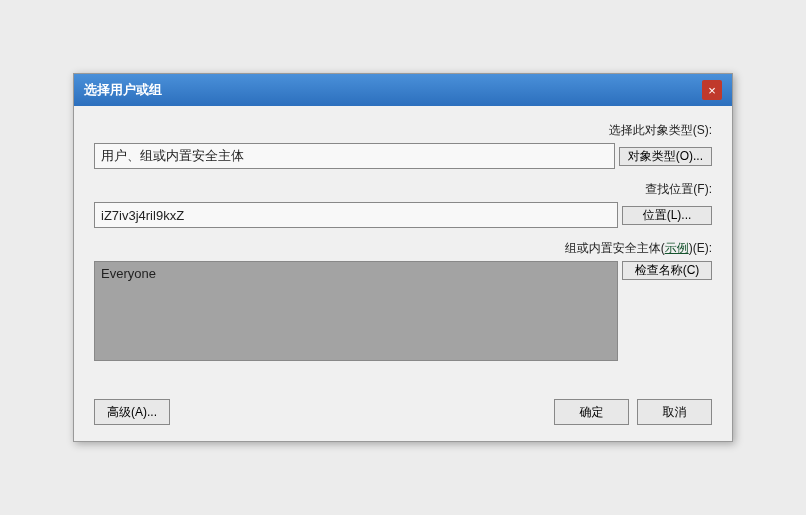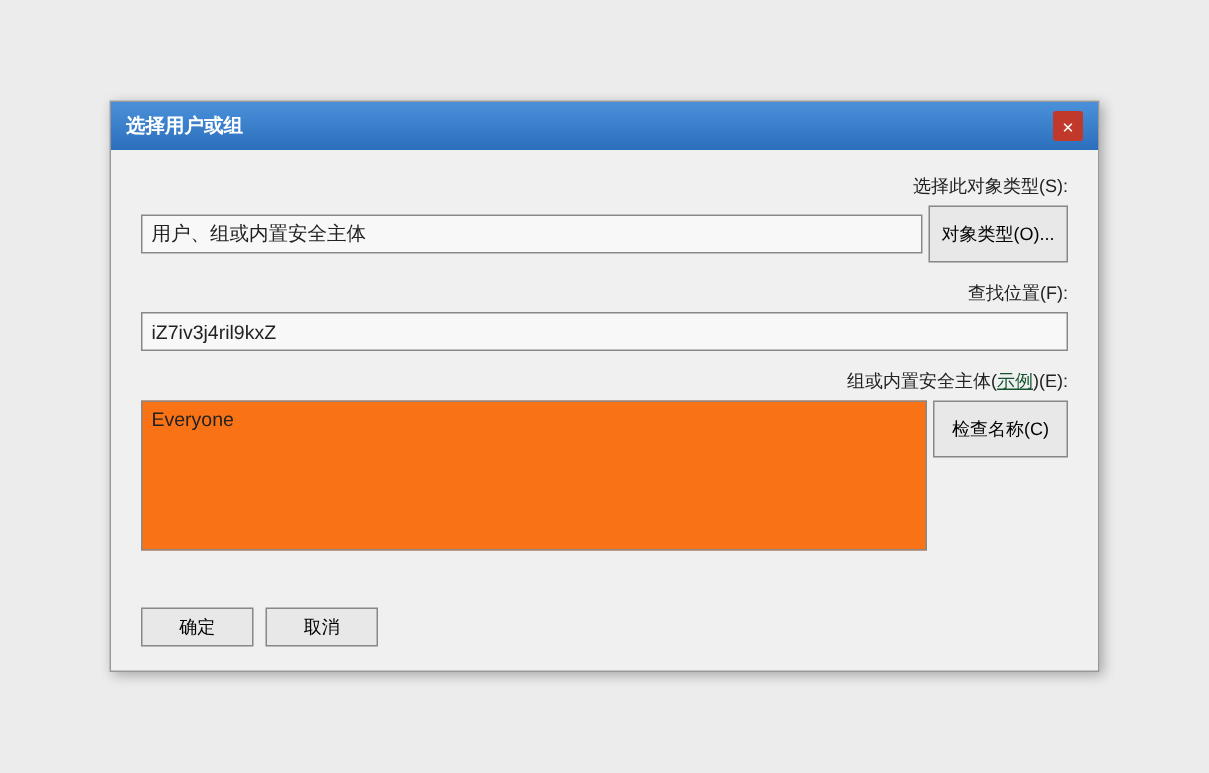--- a/index.html
+++ b/index.html
@@ -98,36 +98,36 @@
       font-family: inherit;
       color: #222;
       outline: none;
     }
 
     .form-input:read-only {
       background: #f8f8f8;
     }
 
     .side-btn {
-      height: 38px;
+      height: 19px;
       min-width: 90px;
       background: #e8e8e8;
       border: 1px solid #888;
       font-size: 12px;
       font-family: inherit;
       cursor: pointer;
       padding: 0 8px;
       white-space: nowrap;
     }
 
     .textarea-area {
       flex: 1;
       height: 100px;
       border: 1px solid #888;
-      background: #f97316;
+      background: #a3a3a3;
       padding: 4px 6px;
       font-size: 13px;
       font-family: inherit;
       color: #222;
       resize: none;
       outline: none;
       vertical-align: top;
     }
 
     .input-label-link {
@@ -182,36 +182,40 @@
         <div class="form-row">
           <input class="form-input" type="text" readonly="" value="用户、组或内置安全主体" style="">
           <button class="side-btn">对象类型(O)...</button>
         </div>
       </div>
 
       <div class="form-group">
         <label class="form-label">查找位置(F):</label>
         <div class="form-row">
           <input class="form-input" type="text" readonly="" value="iZ7iv3j4ril9kxZ" style="">
+          <button class="side-btn">位置(L)...</button>
         </div>
       </div>
 
       <div class="form-group">
         <label class="form-label">
           <span>组或内置安全主体</span>(<span class="input-label-link">示例</span>)<span>(E):</span>
         </label>
         <div class="form-row" style="align-items: flex-start;">
           <textarea class="textarea-area" style="">Everyone</textarea>
           <button class="side-btn" style="align-self: flex-start; margin-top: 0;">检查名称(C)</button>
         </div>
       </div>
 
     </div>
 
     <div class="dialog-footer">
+      <div class="footer-left">
+        <button class="footer-btn">高级(A)...</button>
+      </div>
       <div class="footer-right">
         <button class="footer-btn">确定</button>
         <button class="footer-btn">取消</button>
       </div>
     </div>
 
   </div>
 </div>
 
 </body></html>

